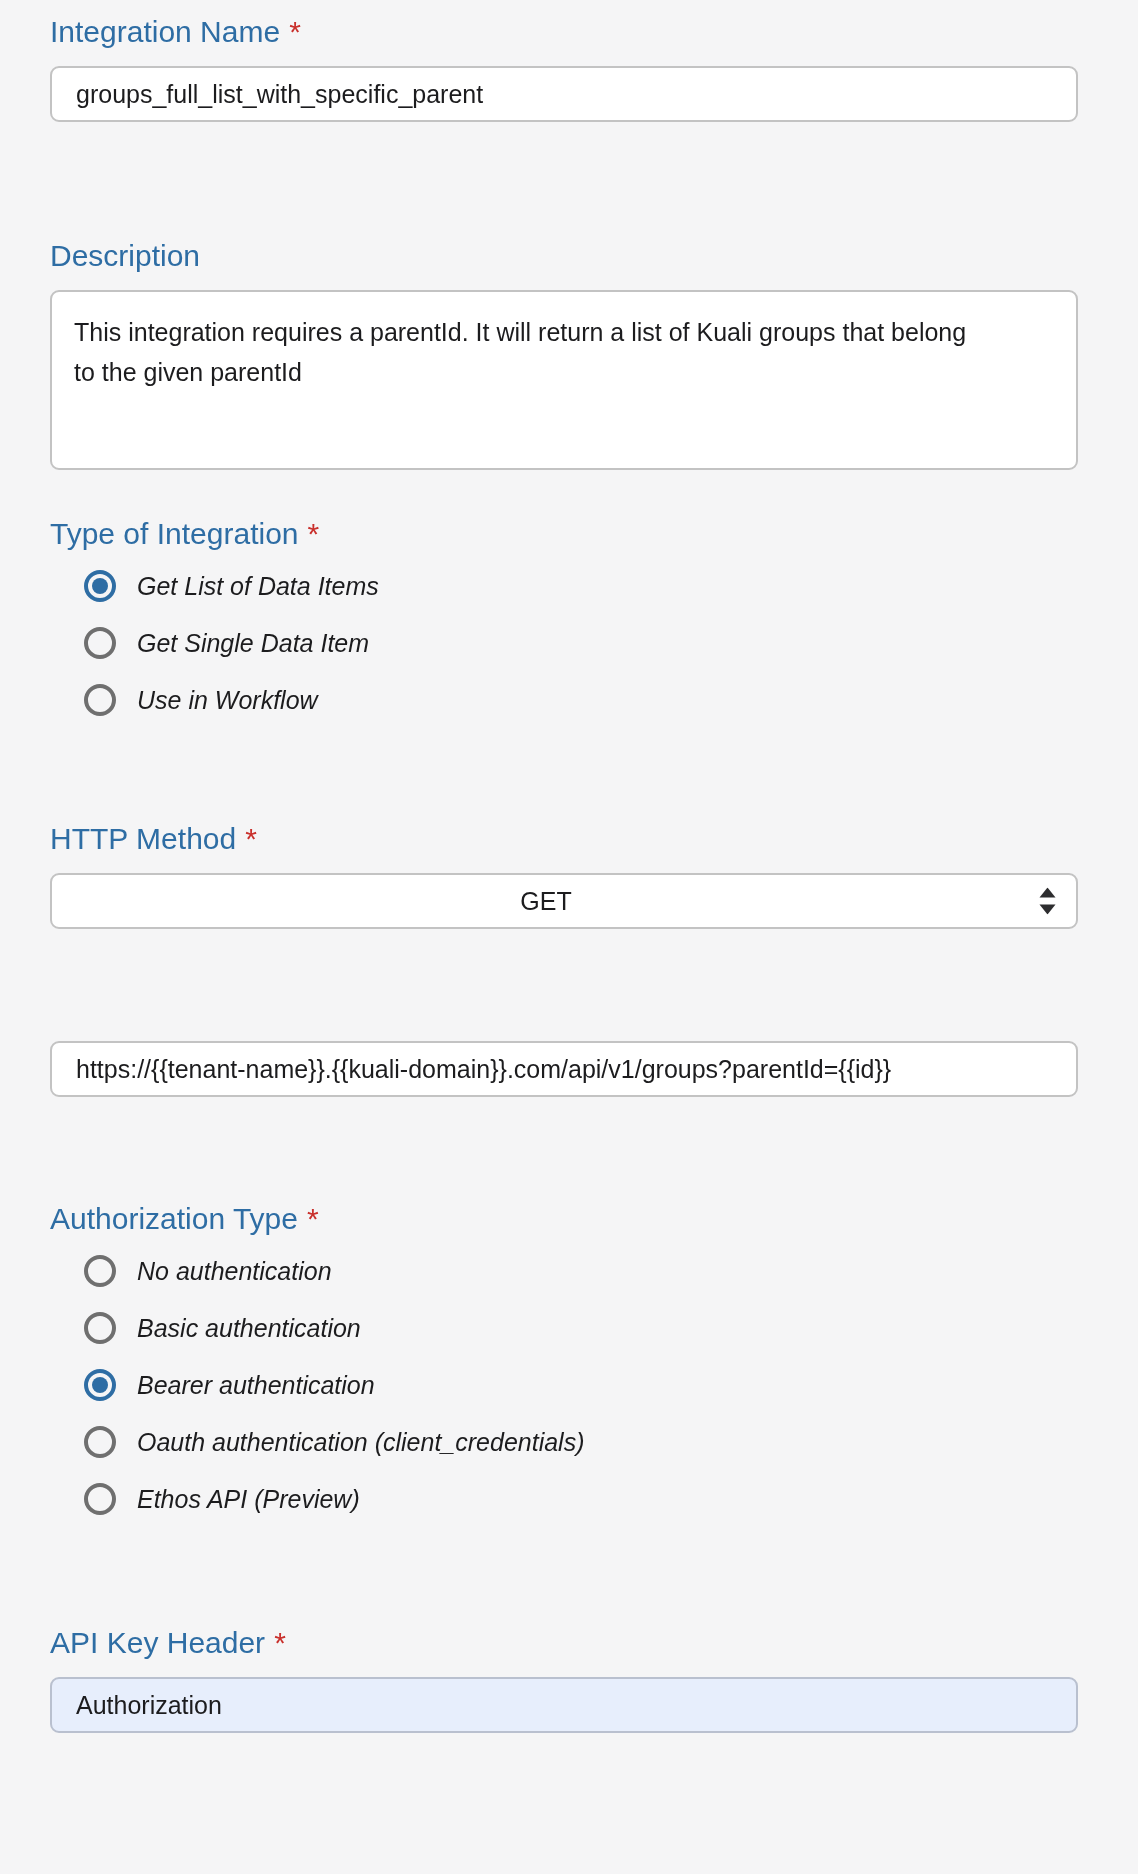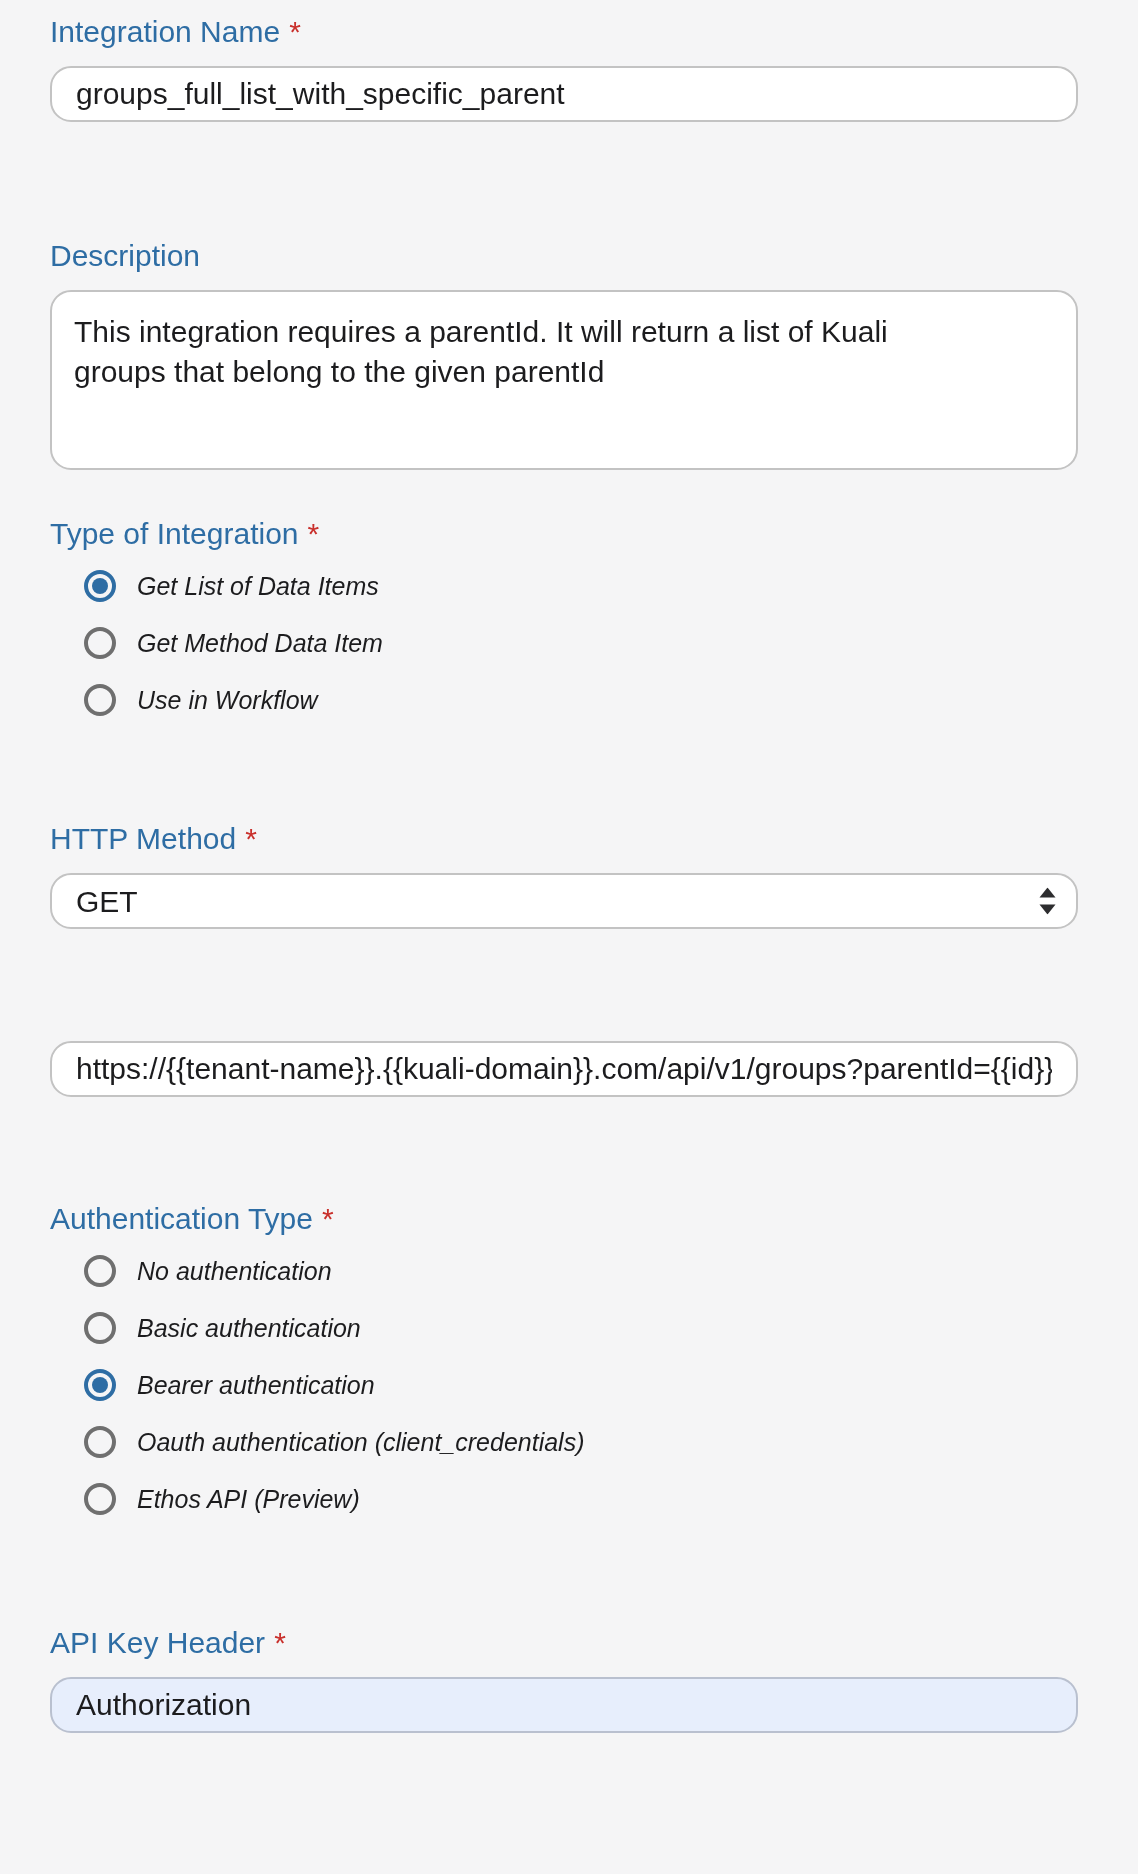--- a/index.html
+++ b/index.html
@@ -40,40 +40,41 @@
   }
   .required-mark {
     color: var(--required-red);
     margin-left: 9px;
   }
   .input {
     display: block;
     width: 100%;
     height: 56px;
     padding: 0 24px;
-    font-size: 30px;
+    font-size: 25px;
     font-family: "Liberation Sans", sans-serif;
     color: var(--input-text);
     background: var(--input-background);
     border: 2px solid var(--input-border);
-    border-radius: 21px;
+    border-radius: 9px;
     outline: none;
   }
   textarea.input {
     height: 180px;
     padding: 20px 108px 20px 22px;
     line-height: 40px;
     resize: none;
   }
   .select-wrap { position: relative; }
   select.input {
     appearance: none;
     -webkit-appearance: none;
     -moz-appearance: none;
     padding-right: 60px;
+    text-align: center;
   }
   .select-arrows {
     position: absolute;
     right: 22px;
     top: 50%;
     transform: translateY(-50%);
     line-height: 0;
     pointer-events: none;
   }
   .radio-group {
@@ -138,21 +139,21 @@
 
     <div class="group group-type">
       <label class="field-label"><span>Type of Integration</span><span class="required-mark">*</span></label>
       <div class="radio-group">
         <div class="radio-row checked">
           <span class="radio-icon"></span>
           <span class="radio-label">Get List of Data Items</span>
         </div>
         <div class="radio-row">
           <span class="radio-icon"></span>
-          <span class="radio-label">Get Method Data Item</span>
+          <span class="radio-label">Get Single Data Item</span>
         </div>
         <div class="radio-row">
           <span class="radio-icon"></span>
           <span class="radio-label">Use in Workflow</span>
         </div>
       </div>
     </div>
 
     <div class="group group-method">
       <label class="field-label"><span>HTTP Method</span><span class="required-mark">*</span></label>
@@ -167,21 +168,21 @@
           </svg>
         </span>
       </div>
     </div>
 
     <div class="group group-url">
       <input class="input" type="text" value="https://{{tenant-name}}.{{kuali-domain}}.com/api/v1/groups?parentId={{id}}" style="">
     </div>
 
     <div class="group group-auth">
-      <label class="field-label"><span>Authentication Type</span><span class="required-mark">*</span></label>
+      <label class="field-label"><span>Authorization Type</span><span class="required-mark">*</span></label>
       <div class="radio-group">
         <div class="radio-row">
           <span class="radio-icon"></span>
           <span class="radio-label">No authentication</span>
         </div>
         <div class="radio-row">
           <span class="radio-icon"></span>
           <span class="radio-label">Basic authentication</span>
         </div>
         <div class="radio-row checked">

